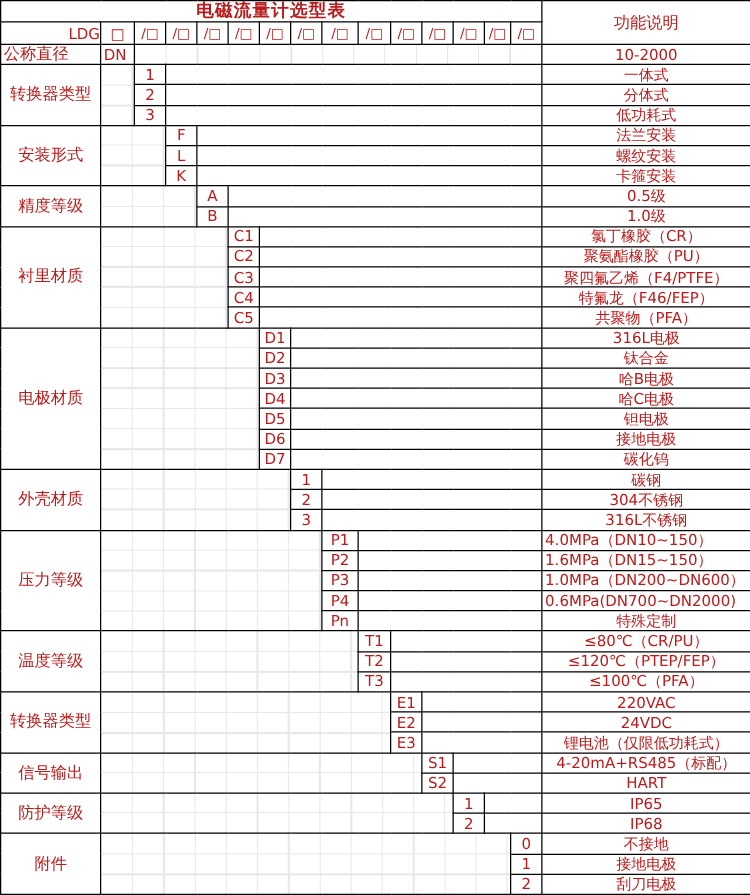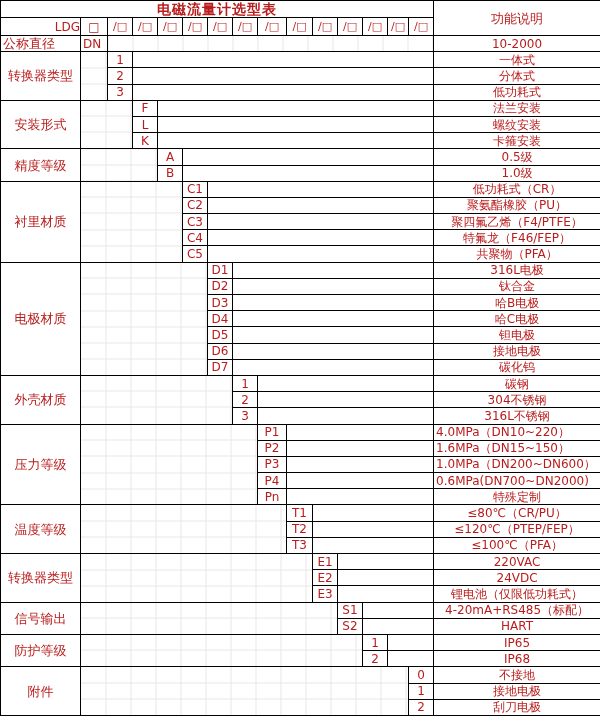--- a/index.html
+++ b/index.html
@@ -127,21 +127,21 @@
   <td class="code">B</td>
   <td colspan="10"></td>
   <td class="desc">1.0级</td>
 </tr>
 
 <tr>
   <td rowspan="5" class="lab">衬里材质</td>
   <td rowspan="5" colspan="4" class="mg"></td>
   <td class="code">C1</td>
   <td colspan="9"></td>
-  <td class="desc">低功耗式（CR）</td>
+  <td class="desc">氯丁橡胶（CR）</td>
 </tr>
 <tr>
   <td class="code">C2</td>
   <td colspan="9"></td>
   <td class="desc">聚氨酯橡胶（PU）</td>
 </tr>
 <tr>
   <td class="code">C3</td>
   <td colspan="9"></td>
   <td class="desc">聚四氟乙烯（F4/PTFE）</td>
@@ -211,21 +211,21 @@
   <td class="code">3</td>
   <td colspan="7"></td>
   <td class="desc">316L不锈钢</td>
 </tr>
 
 <tr>
   <td rowspan="5" class="lab">压力等级</td>
   <td rowspan="5" colspan="7" class="mg"></td>
   <td class="code">P1</td>
   <td colspan="6"></td>
-  <td class="desc left">4.0MPa（DN10~220）</td>
+  <td class="desc left">4.0MPa（DN10~150）</td>
 </tr>
 <tr>
   <td class="code">P2</td>
   <td colspan="6"></td>
   <td class="desc left">1.6MPa（DN15~150）</td>
 </tr>
 <tr>
   <td class="code">P3</td>
   <td colspan="6"></td>
   <td class="desc left">1.0MPa（DN200~DN600）</td>

